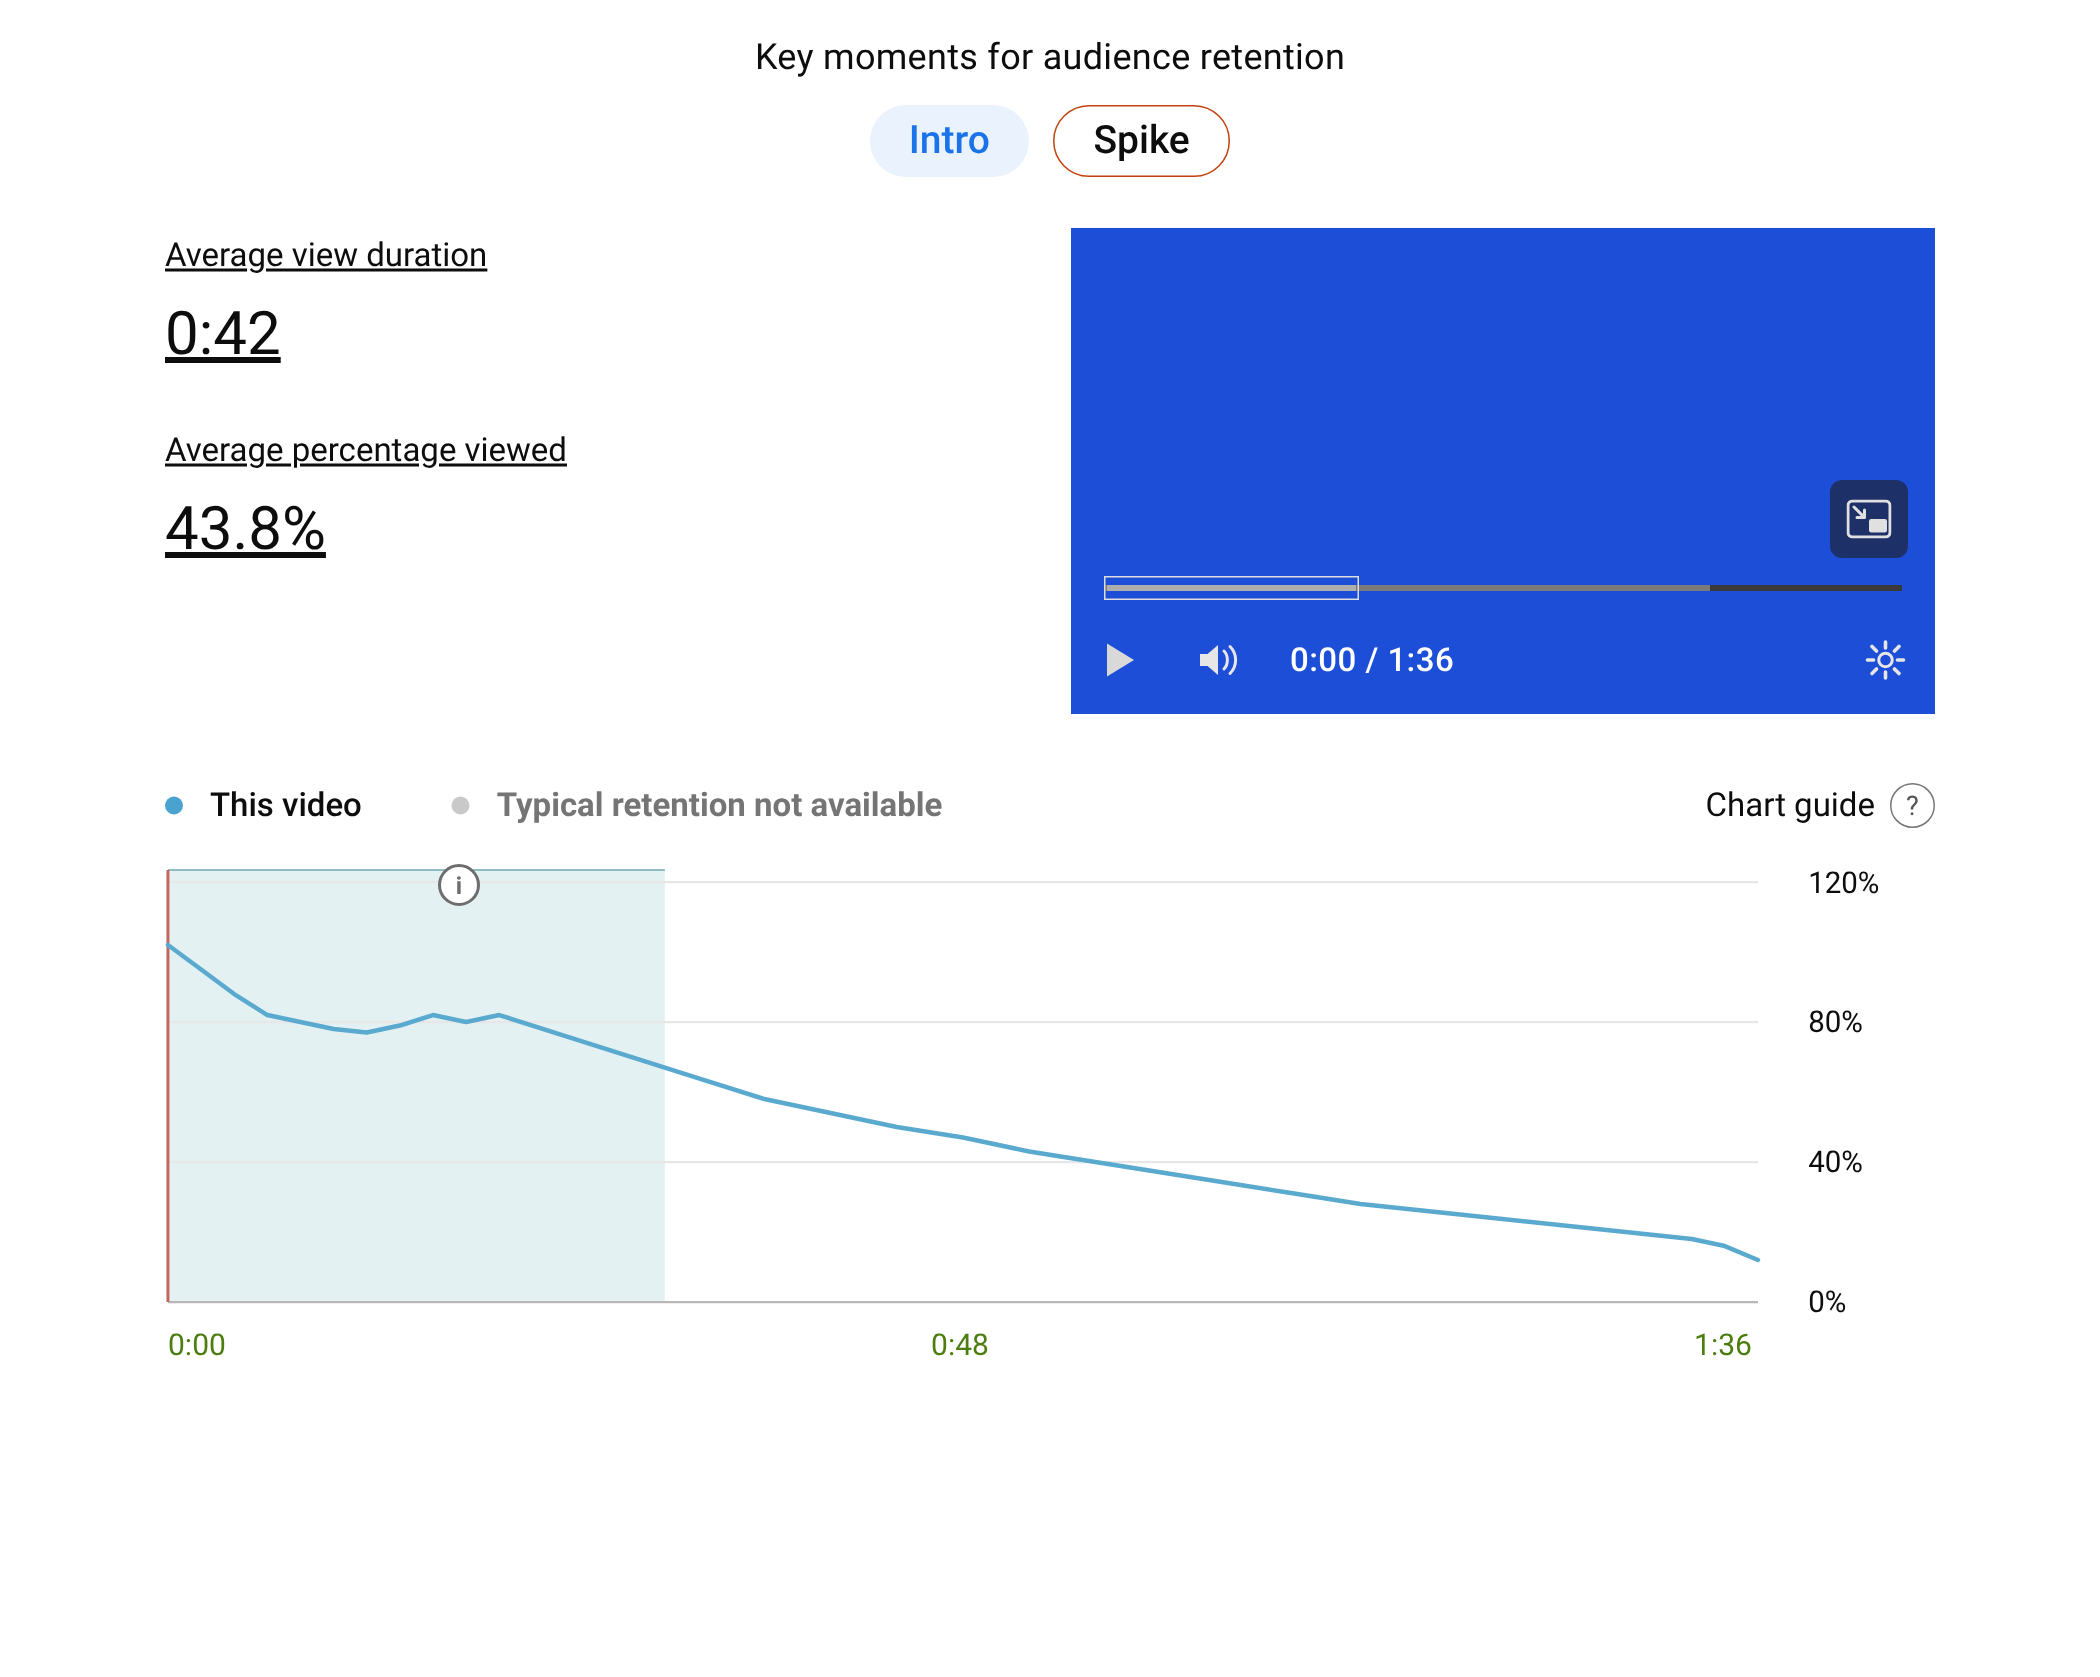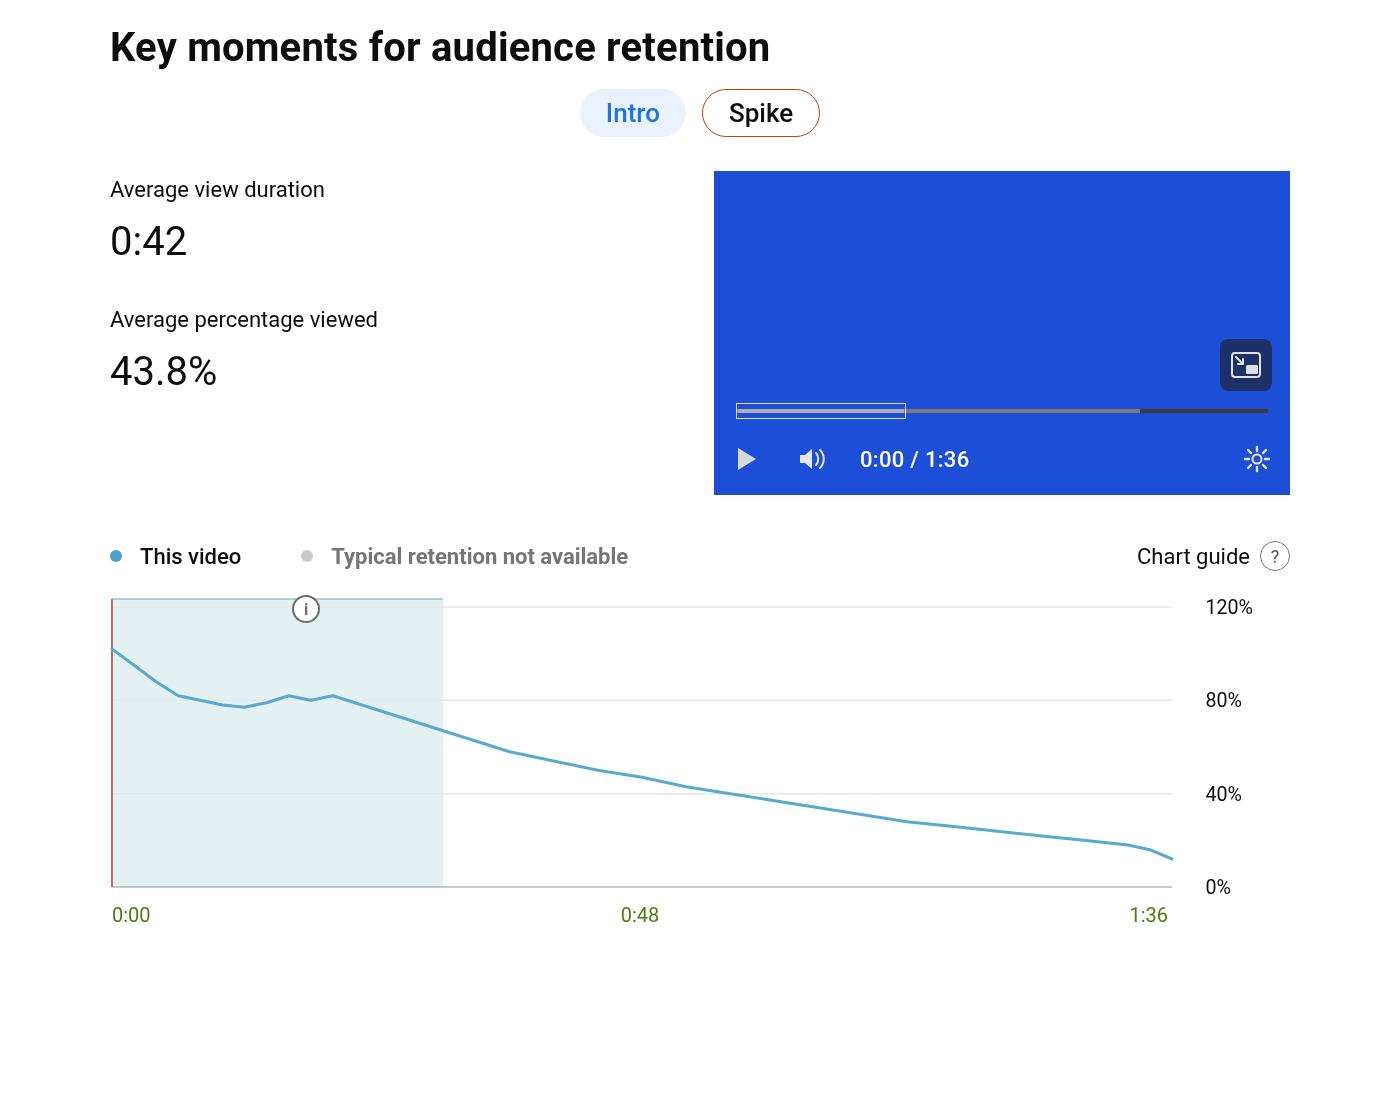--- a/index.html
+++ b/index.html
@@ -5,40 +5,40 @@
   * { box-sizing: border-box; }
   html, body {
     margin: 0; padding: 0;
     font-family: Roboto, "Helvetica Neue", Arial, sans-serif;
     color: #0d0d0d; background: #fff;
     font-size: 16px;
   }
   .wrap { width: 1200px; margin: 0 auto; padding: 0 10px; }
 
   h1.title {
-    text-align: left;
-    font-size: 40px;
-    font-weight: 700;
+    text-align: center;
+    font-size: 24px;
+    font-weight: 400;
     margin: 24px 0 18px 0;
     letter-spacing: .2px;
   }
 
   
   .chips { display: flex; gap: 16px; justify-content: center; margin-bottom: 34px; }
   .chip {
     display: inline-flex; align-items: center; justify-content: center;
     height: 48px; padding: 0 26px;
     border-radius: 24px; font-size: 26px; font-weight: 500;
     cursor: pointer; user-select: none;
   }
   .chip.active { background: #eaf2fd; color: #1a73e8; }
   .chip.inactive { background: #fff; color: #0d0d0d; border: 1px solid #c2410c; }
 
   
-  .toprow { display: flex; gap: 30px; align-items: flex-start; }
+  .toprow { display: flex; gap: 30px; align-items: flex-start; text-decoration: underline; }
   .stats { flex: 1 1 auto; }
   .stat-label { font-size: 22px; color: #0d0d0d; font-weight: 400; margin-top: 6px; }
   .stat-value { font-size: 40px; font-weight: 400; margin-top: 16px; }
   .stat-gap { height: 36px; }
 
   
   .player {
     width: 576px; height: 324px; background: #1d4ed8; position: relative;
     color: #fff; flex: 0 0 auto;
   }

